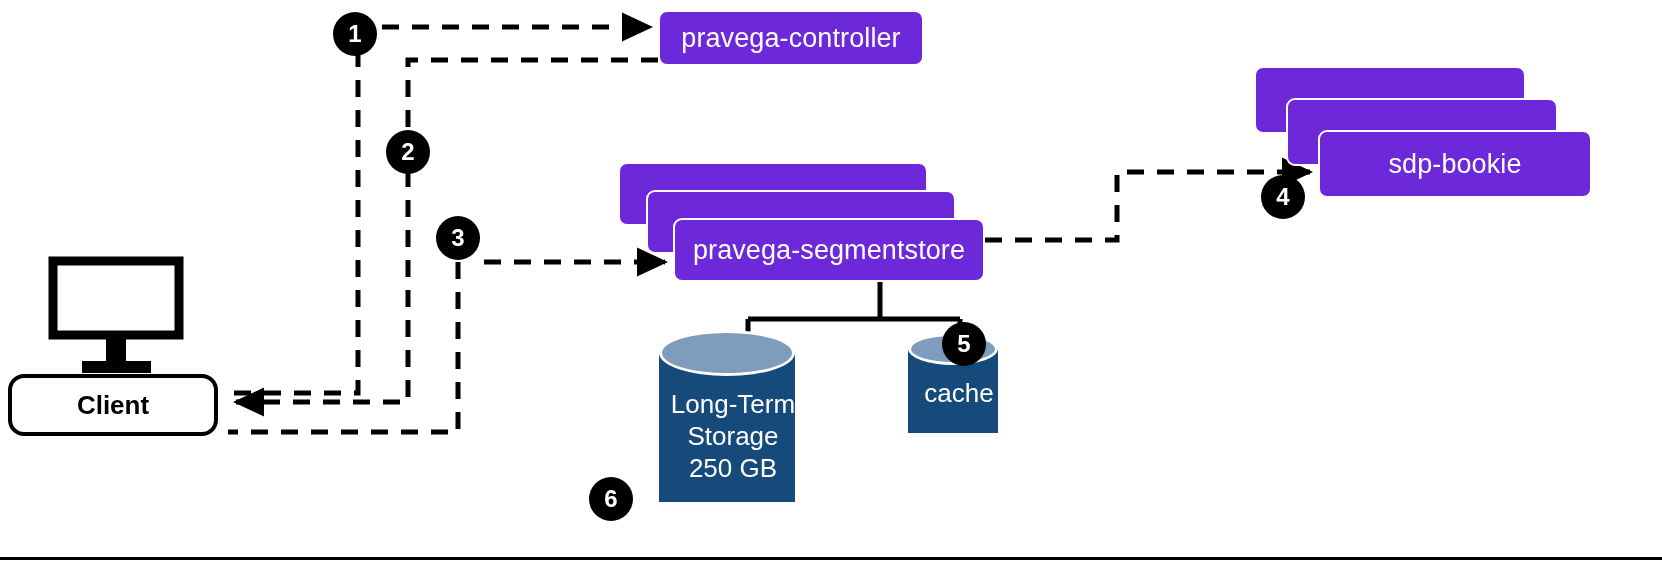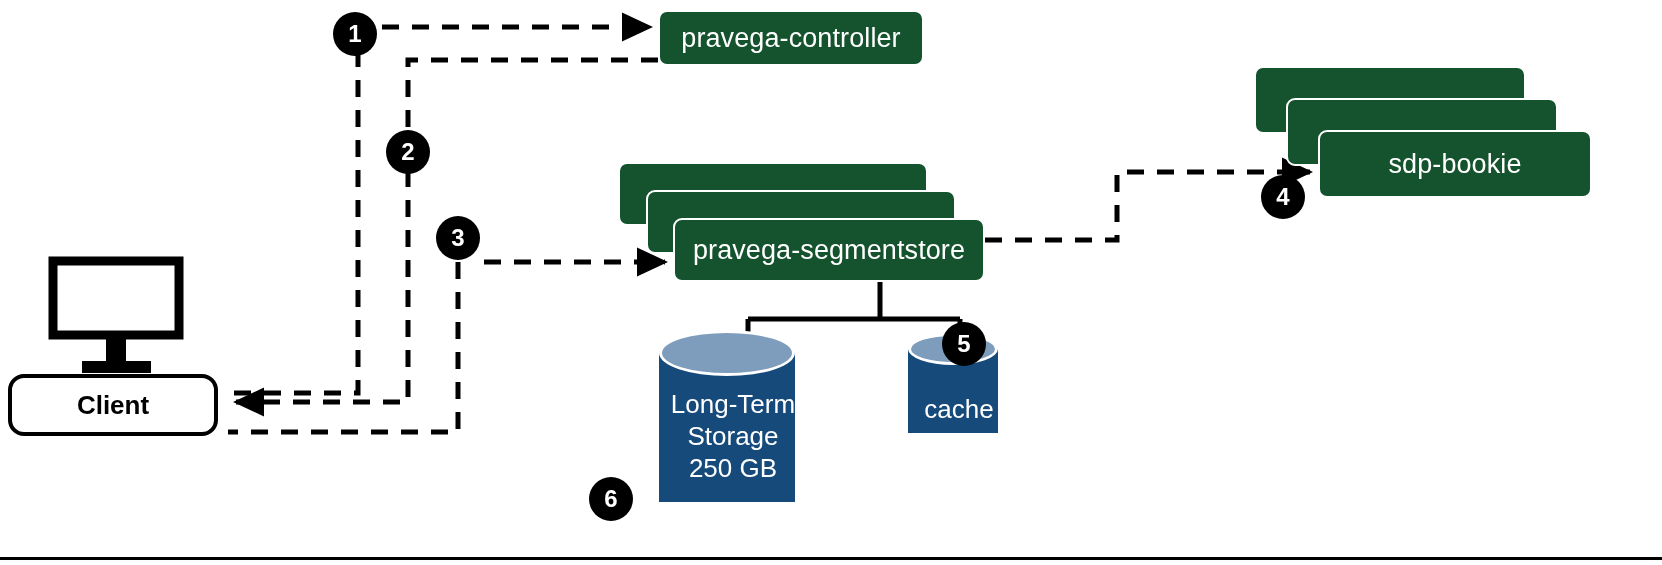--- a/index.html
+++ b/index.html
@@ -24,21 +24,21 @@
     width: 1662px;
     height: 565px;
   }
 
   
   .card-stack {
     position: absolute;
   }
   .card {
     position: absolute;
-    background: #14532d;
+    background: #6d28d9;
     border-radius: 9px;
     box-sizing: border-box;
     border: 2px solid #ffffff;
   }
   .card-front {
     display: flex;
     align-items: center;
     justify-content: center;
     color: #ffffff;
     font-size: 27px;
@@ -177,21 +177,21 @@
     <div class="cyl-body" style="top:22px; width:136px; height:150px;"></div>
     <div class="cyl-top" style="top:0; width:136px; height:46px;"></div>
     <div class="cyl-text" style="top:58px;">Long-Term
 Storage
 250 GB</div>
   </div>
 
   <div class="cylinder" style="left:908px; top:333px; width:90px; height:100px;">
     <div class="cyl-body" style="top:16px; width:90px; height:84px;"></div>
     <div class="cyl-top" style="top:0; width:90px; height:32px;"></div>
-    <div class="cyl-text" style="top:60px;text-align:center;">cache</div>
+    <div class="cyl-text" style="top:44px;text-align:center;">cache</div>
   </div>
 
   <div class="step" style="left:333px; top:12px;">
     <span>1</span>
   </div>
   <div class="step" style="left:386px; top:130px;">
     <span>2</span>
   </div>
   <div class="step" style="left:436px; top:216px;">
     <span>3</span>

